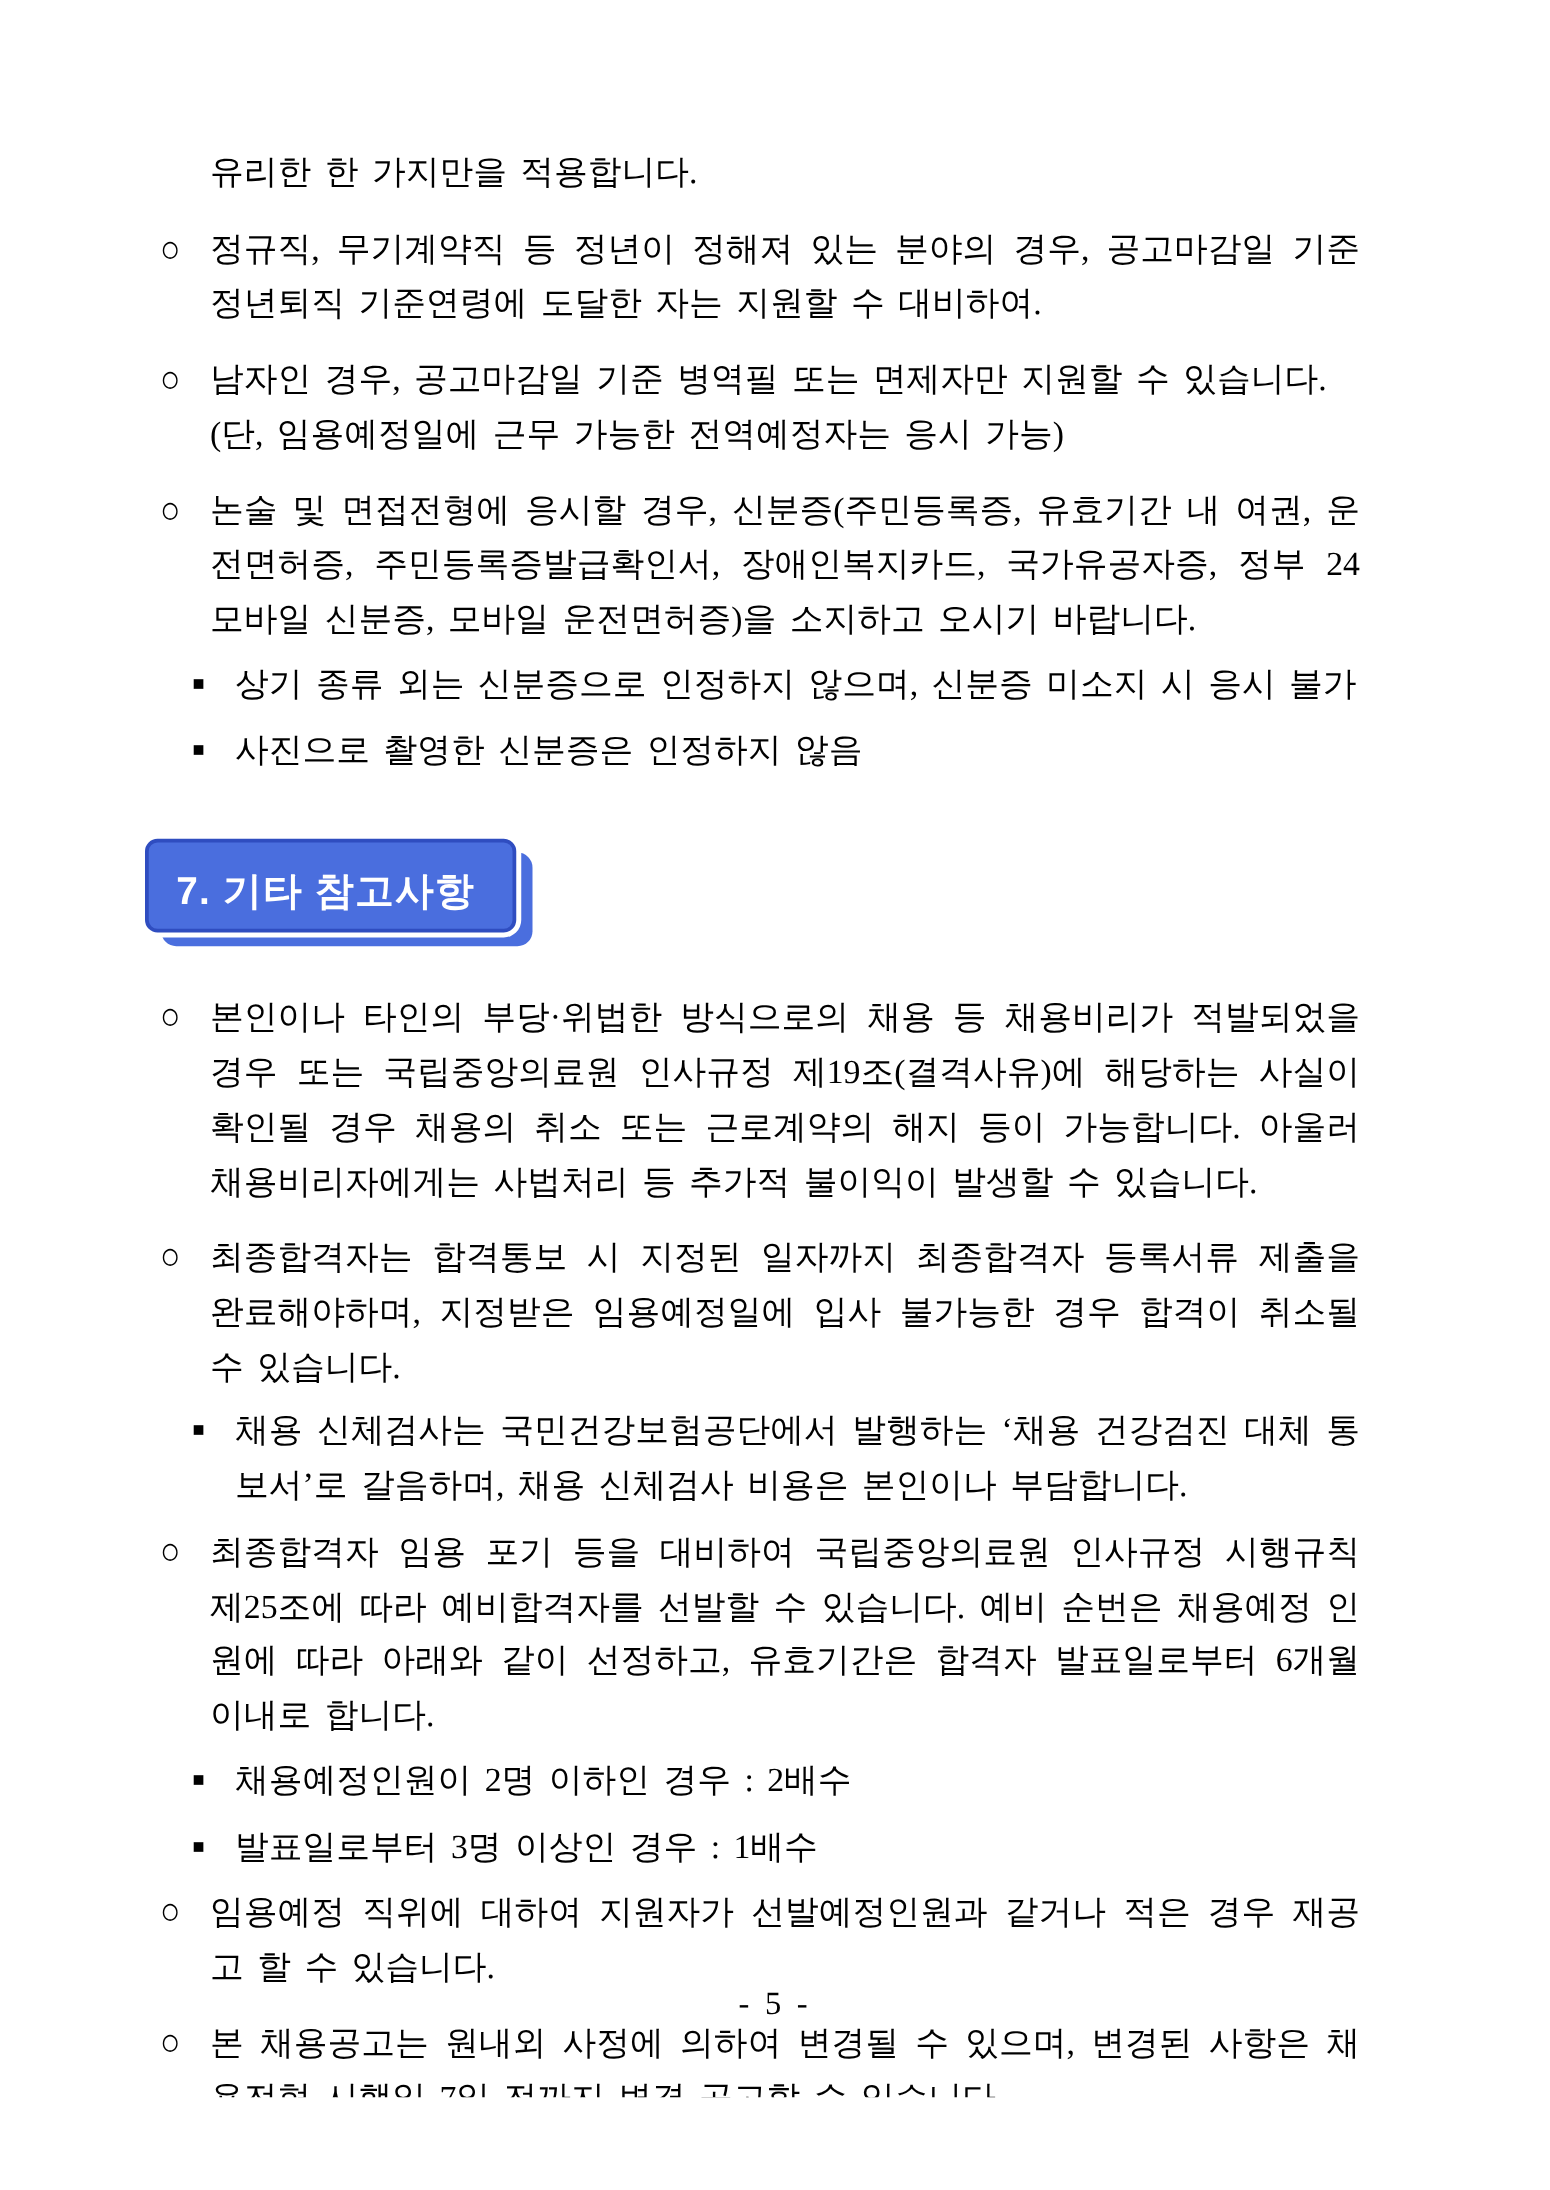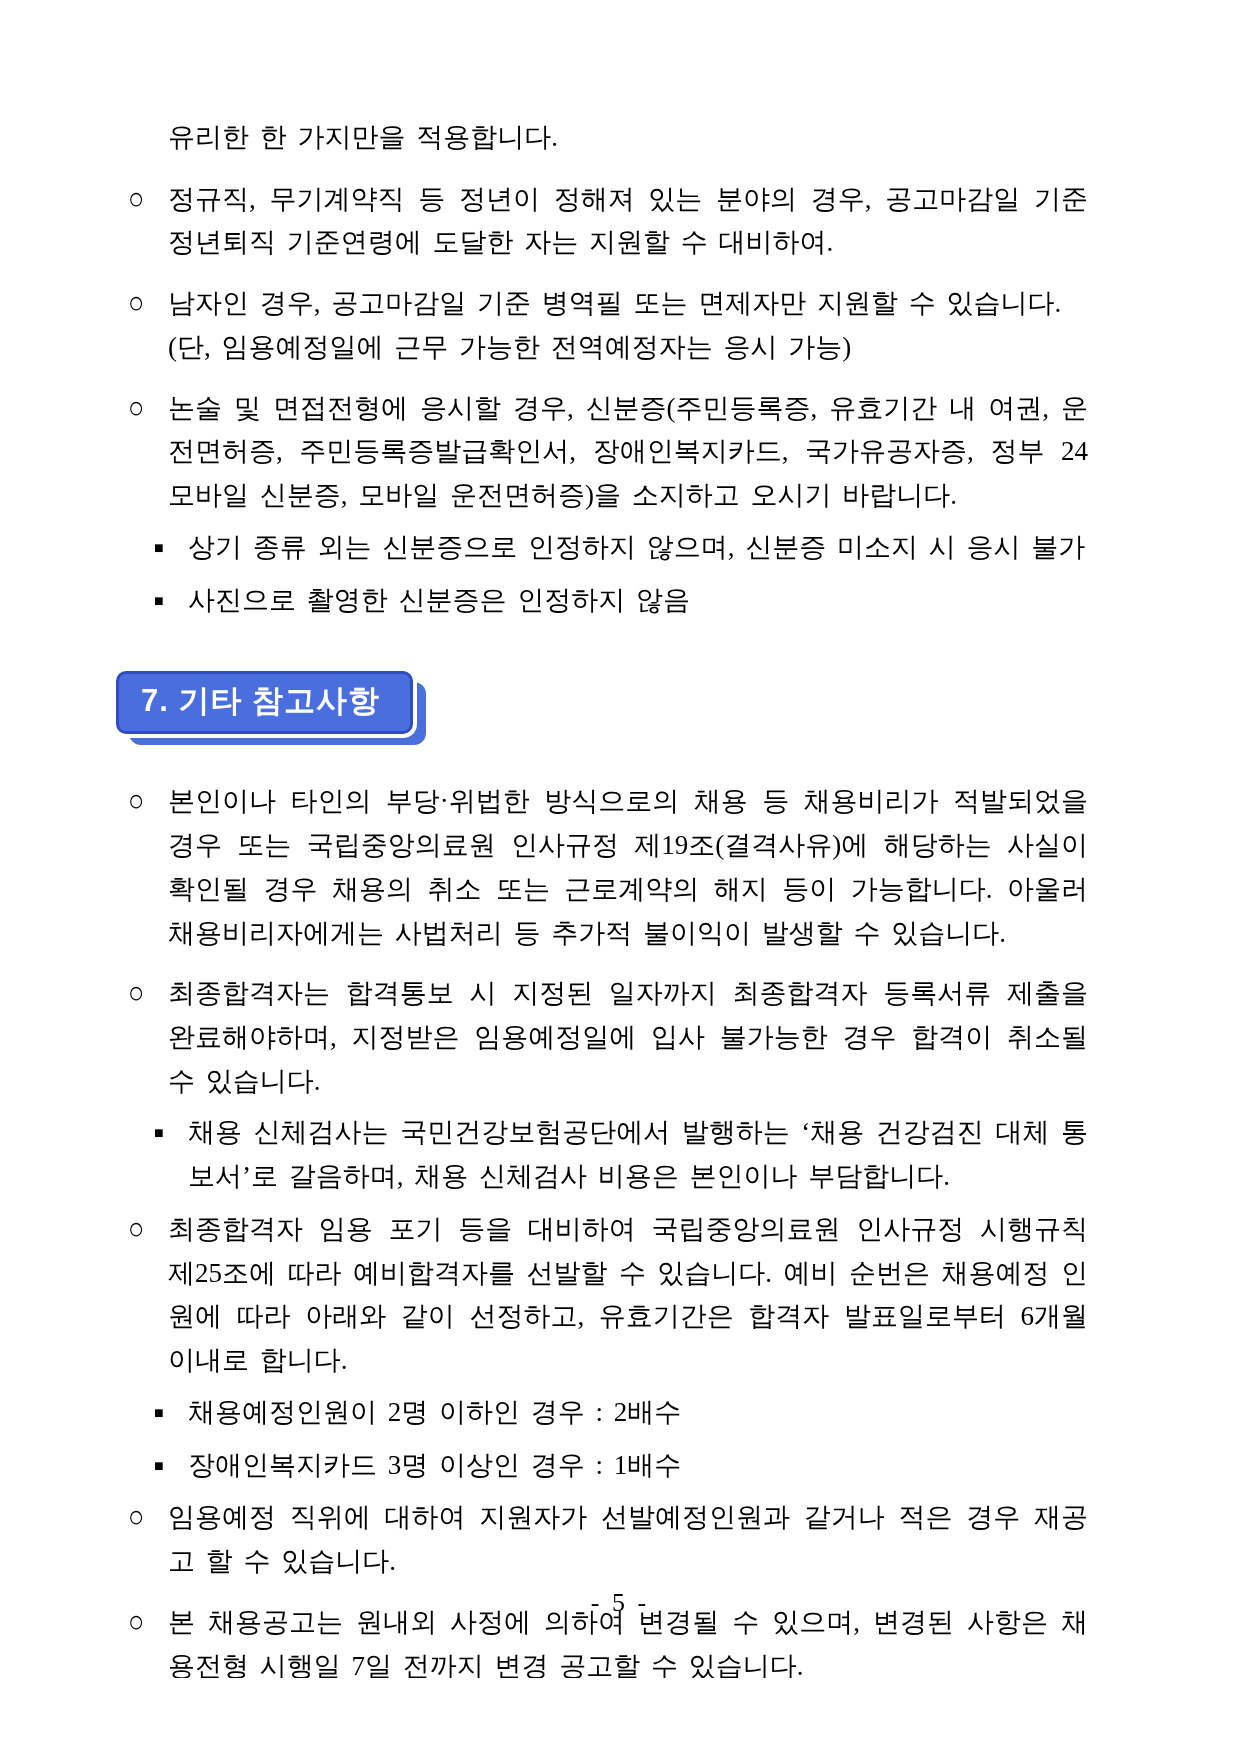--- a/index.html
+++ b/index.html
@@ -73,21 +73,21 @@
     display: inline-block;
     background: var(--accent, #4a6ede);
     border: 3px solid var(--accent-border, #2f4dc0);
     border-radius: 10px;
     box-shadow: 0 0 0 4px #ffffff;
     color: #ffffff;
     font-family: "Liberation Sans", "DejaVu Sans", sans-serif;
     font-weight: 700;
     font-size: 31px;
     letter-spacing: 1px;
-    padding: 6px 30px 9px 22px;
+    padding: 18px 30px 9px 22px;
   }
   .footer {
     position: absolute;
     bottom: 60px;
     left: 0;
     right: 0;
     text-align: center;
     font-size: 26px;
     letter-spacing: 3px;
   }
@@ -146,21 +146,21 @@
     <div class="notice">
       <span class="marker">○</span>
       <p class="body-text ntext">최종합격자 임용 포기 등을 대비하여 국립중앙의료원 인사규정 시행규칙 제25조에 따라 예비합격자를 선발할 수 있습니다. 예비 순번은 채용예정 인원에 따라 아래와 같이 선정하고, 유효기간은 합격자 발표일로부터 6개월 이내로 합니다.</p>
     </div>
     <div class="subnotice">
       <span class="marker">■</span>
       <p class="body-text ntext">채용예정인원이 2명 이하인 경우 : 2배수</p>
     </div>
     <div class="subnotice stack">
       <span class="marker">■</span>
-      <p class="body-text ntext">장애인복지카드 3명 이상인 경우 : 1배수</p>
+      <p class="body-text ntext">발표일로부터 3명 이상인 경우 : 1배수</p>
     </div>
 
     <div class="notice">
       <span class="marker">○</span>
       <p class="body-text ntext">임용예정 직위에 대하여 지원자가 선발예정인원과 같거나 적은 경우 재공고 할 수 있습니다.</p>
     </div>
 
     <div class="notice">
       <span class="marker">○</span>
       <p class="body-text ntext">본 채용공고는 원내외 사정에 의하여 변경될 수 있으며, 변경된 사항은 채용전형 시행일 7일 전까지 변경 공고할 수 있습니다.</p>

